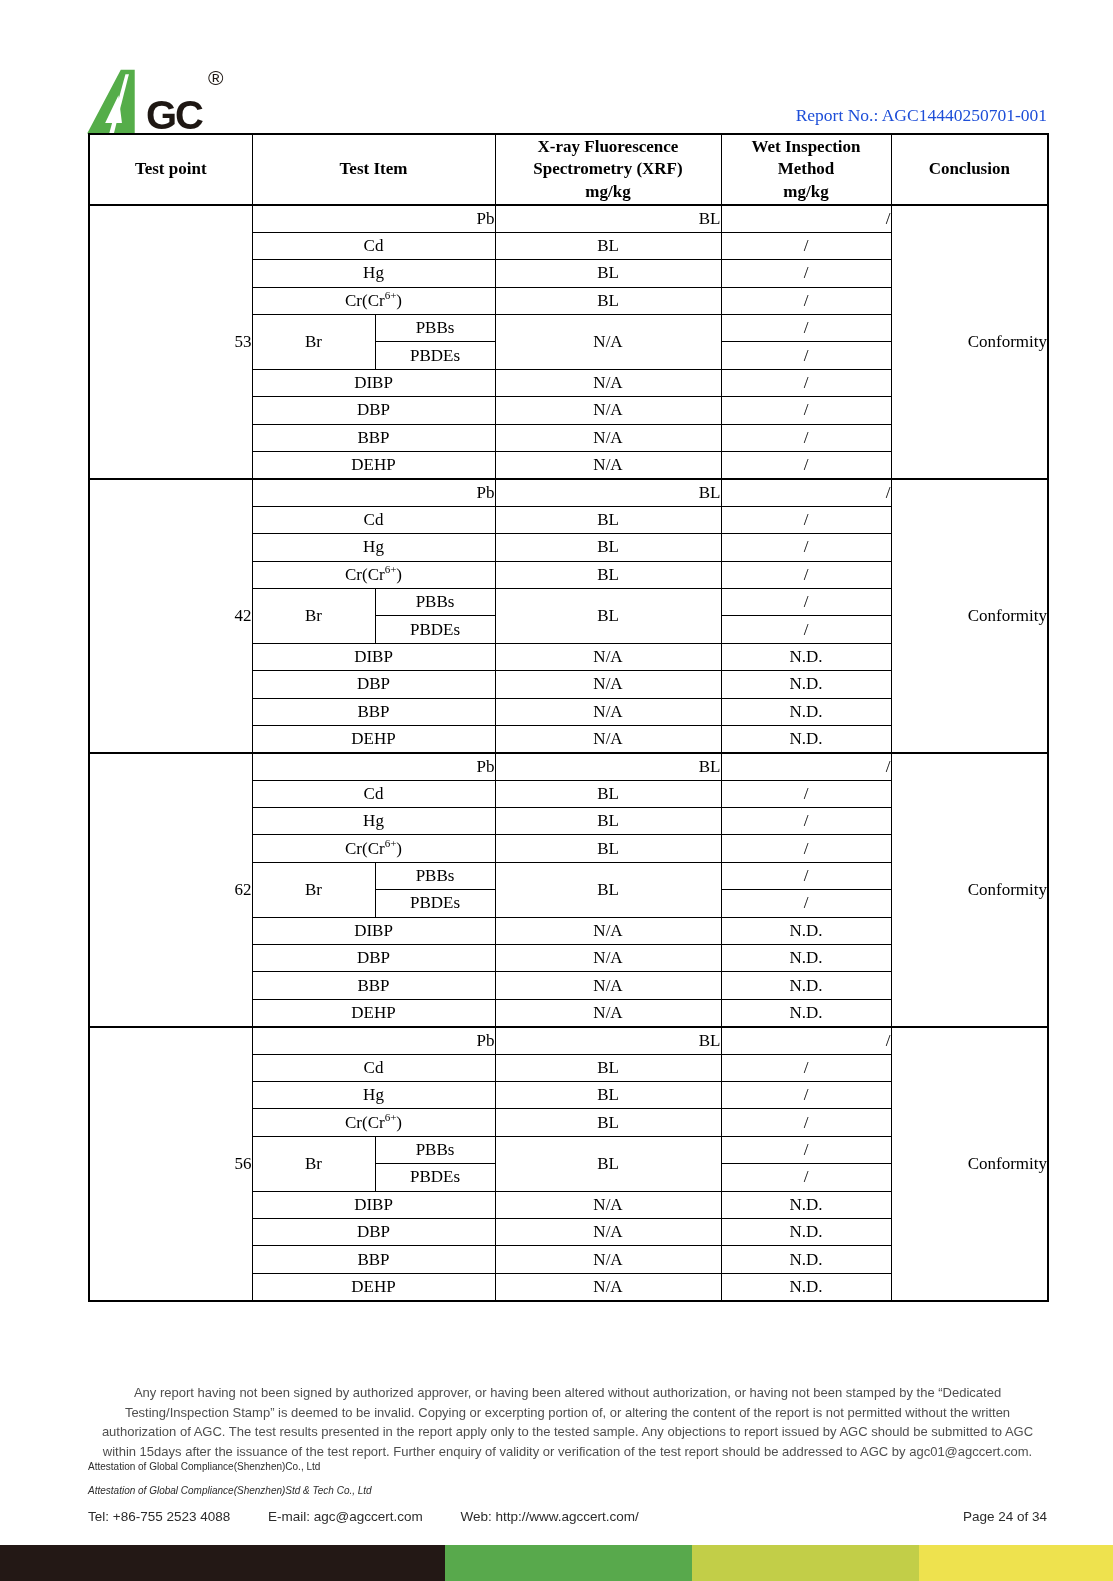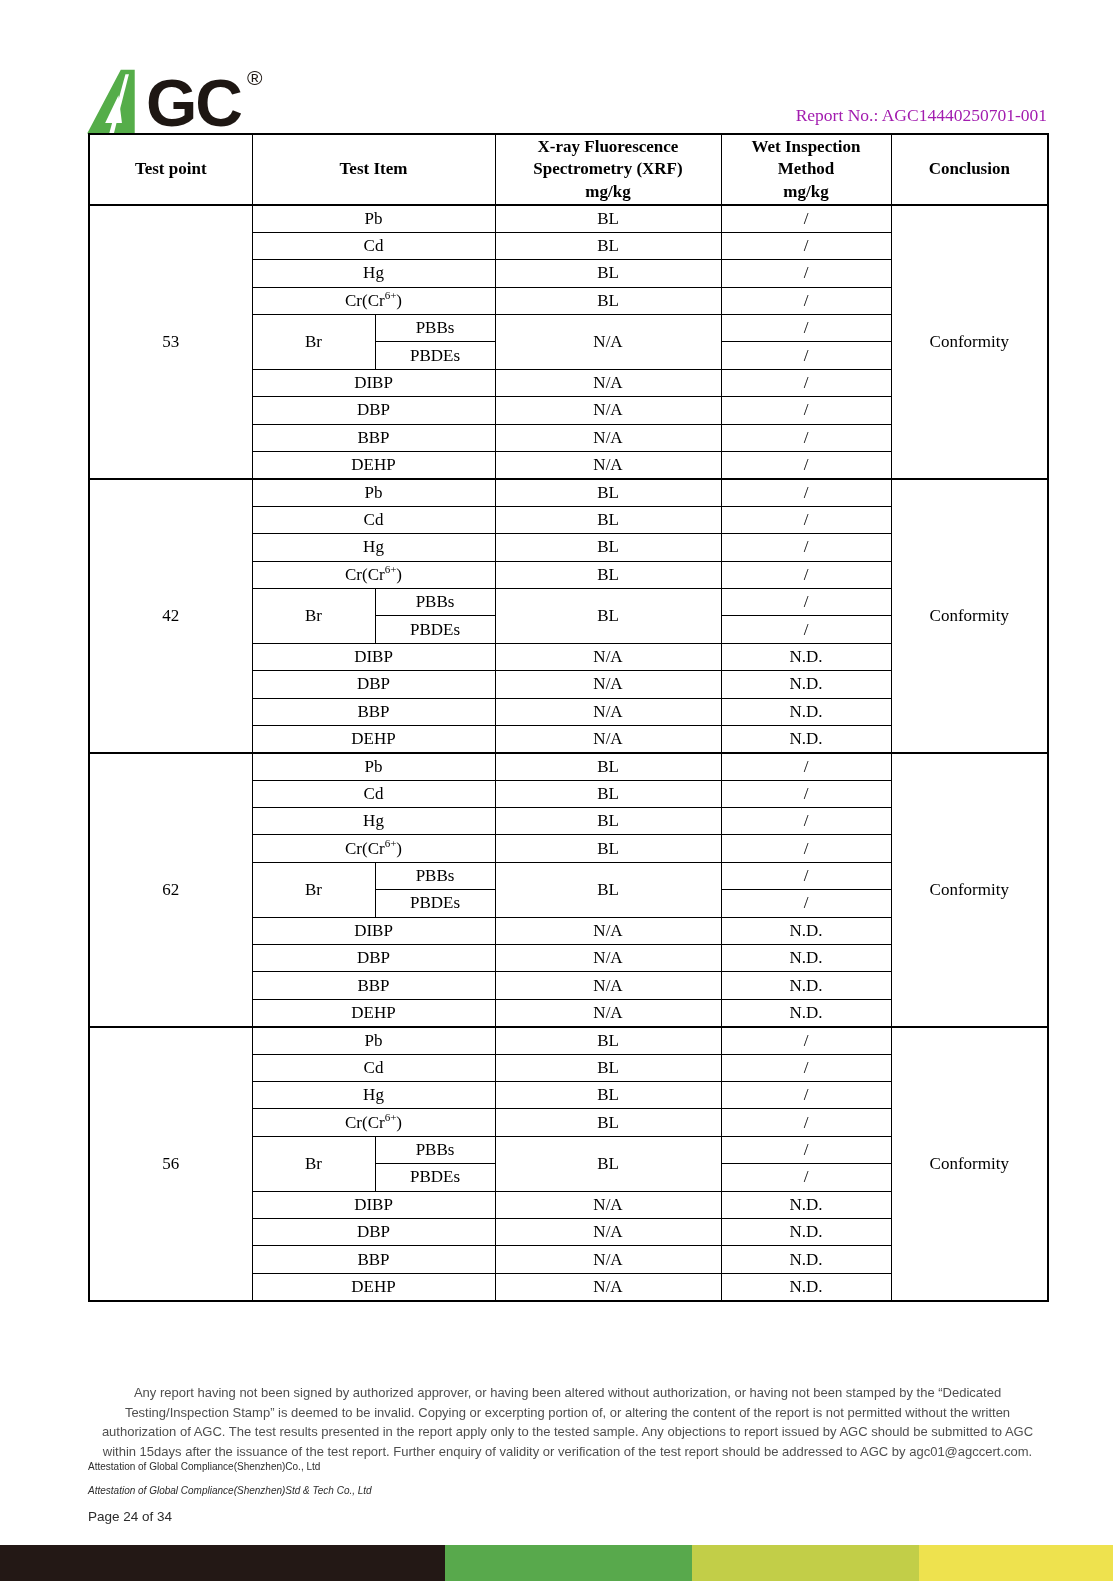--- a/index.html
+++ b/index.html
@@ -5,46 +5,46 @@
   html,body { margin:0; padding:0; background:#ffffff; }
   .page {
     position:relative; width:1113px; height:1581px; background:#ffffff;
     font-family:"Liberation Serif", serif; color:#000; overflow:hidden;
   }
 
   
   .logo-wrap { position:absolute; left:86px; top:56px; display:flex; align-items:flex-end; height:78px; }
   .logo-a { width:58px; height:66px; margin-right:2px; }
   .logo-gc {
-    font-family:"Liberation Sans", sans-serif; font-weight:900; font-size:66px;
+    font-family:"Liberation Sans", sans-serif; font-weight:900; font-size:40px;
     line-height:0.92; color:#1e1713; letter-spacing:-2px;
   }
   .logo-reg {
     font-family:"Liberation Sans", sans-serif; font-size:21px; color:#1e1713;
     position:relative; top:-44px; left:6px; font-weight:400;
   }
   .report-no {
-    position:absolute; top:105px; right:66px; font-size:17.5px; color:#a21caf;font-family:Liberation Serif, serif;
+    position:absolute; top:105px; right:66px; font-size:17.5px; color:#1d4ed8;font-family:Liberation Serif, serif;
   }
 
   
   table.report {
     position:absolute; left:88px; top:133px; width:959px; height:1168px;
     border-collapse:collapse; table-layout:fixed;
     font-size:17px;
   }
   table.report td {
     border:1px solid #000; text-align:center; vertical-align:middle; padding:0;
     overflow:hidden;
   }
   table.report { border:2.5px solid #000; }
   thead tr { height:71px; }
   thead td { font-weight:bold; border-bottom-width:2px !important; line-height:1.3; }
   tbody tr { height:27.4px; }
-  tr.bstart td { border-top-width:2px; }
+  tr.bstart td { border-top-width:2px;text-align:right; }
   sup.cr { font-size:11px; vertical-align:super; line-height:0; }
 
   
   .disclaimer {
     position:absolute; left:88px; top:1383px; width:959px;
     font-family:"Liberation Sans", sans-serif; font-size:13px; line-height:1.5;
     color:#4f4f4f; text-align:center;
   }
   .company { position:absolute; left:88px; font-family:"Liberation Sans", sans-serif;
     font-size:10px; color:#2b2b2b; }
@@ -319,20 +319,25 @@
         <td>N.D.</td>
       </tr>
 
     </tbody>
   </table>
 
   <div class="disclaimer">Any report having not been signed by authorized approver, or having been altered without authorization, or having not been stamped by the “Dedicated Testing/Inspection Stamp” is deemed to be invalid. Copying or excerpting portion of, or altering the content of the report is not permitted without the written authorization of AGC. The test results presented in the report apply only to the tested sample. Any objections to report issued by AGC should be submitted to AGC within 15days after the issuance of the test report. Further enquiry of validity or verification of the test report should be addressed to AGC by agc01@agccert.com.</div>
   <div class="company c1">Attestation of Global Compliance(Shenzhen)Co., Ltd</div>
   <div class="company c2">Attestation of Global Compliance(Shenzhen)Std &amp; Tech Co., Ltd</div>
   <div class="telline">
+    <div class="lgroup">
+      <span>Tel: +86-755 2523 4088</span>
+      <span>E-mail: agc@agccert.com</span>
+      <span>Web: http://www.agccert.com/</span>
+    </div>
     <div>Page 24 of 34</div>
   </div>
 
   <div class="color-bar">
     <div class="seg1"></div>
     <div class="seg2"></div>
     <div class="seg3"></div>
     <div class="seg4"></div>
   </div>
 

